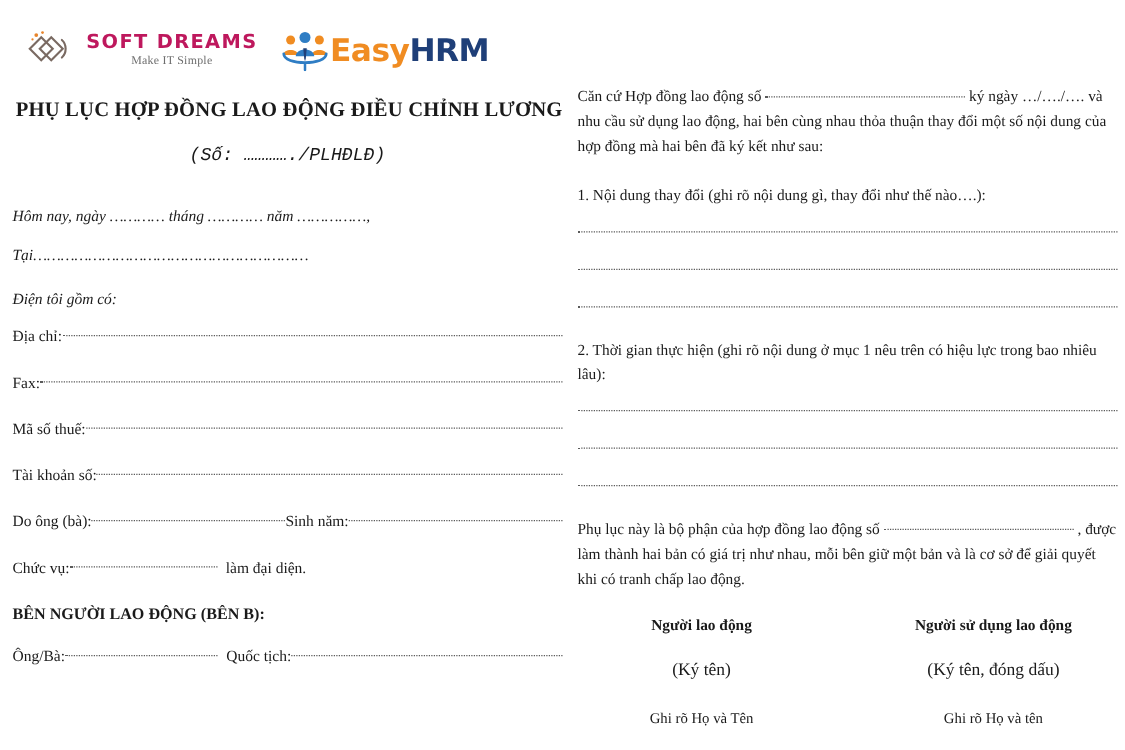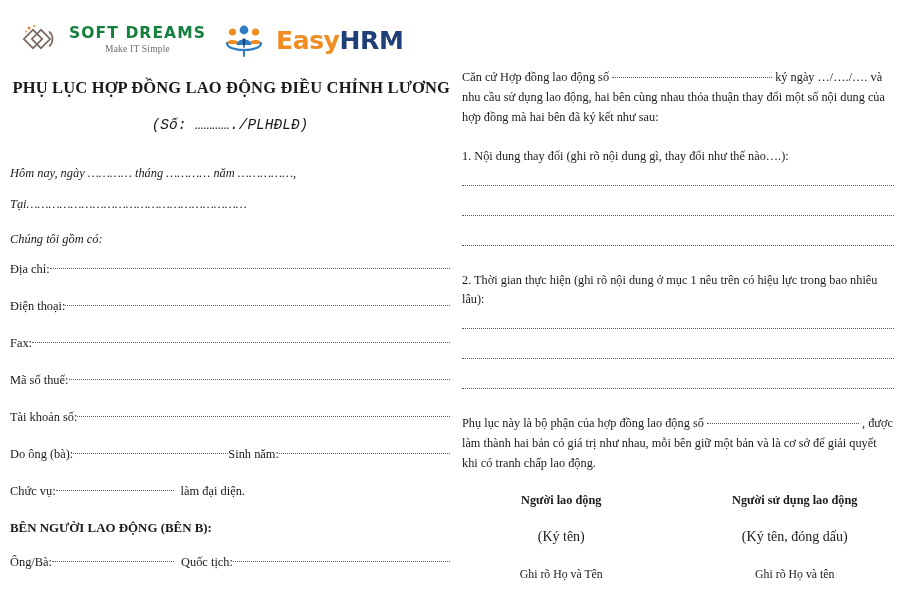--- a/index.html
+++ b/index.html
@@ -46,37 +46,37 @@
     display: flex;
     flex-direction: column;
     justify-content: center;
     line-height: 1;
   }
   .sd-title {
     font-family: "DejaVu Sans", sans-serif;
     font-size: 15.5px;
     font-weight: bold;
     letter-spacing: 1.1px;
-    color: #15803d;
+    color: #be185d;
     white-space: nowrap;
   }
   .sd-sub {
     font-family: "Liberation Serif", serif;
     font-size: 9.5px;
     color: #6d6d6d;
     text-align: center;
     margin-top: 3px;
     letter-spacing: .2px;
     white-space: nowrap;
   }
 
   .logo-easyhrm {
     display: flex;
     align-items: center;
-    gap: 12px;
+    gap: 0;
   }
   .hrm-mark {
     position: relative;
     width: 40px;
     height: 34px;
     flex: none;
   }
   .hrm-text {
     font-family: "DejaVu Sans", sans-serif;
     font-size: 25px;
@@ -260,32 +260,28 @@
 
     <div class="doc-title">PHỤ LỤC HỢP ĐỒNG LAO ĐỘNG ĐIỀU CHỈNH LƯƠNG</div>
     <div class="doc-subtitle">(Số: …………./PLHĐLĐ)</div>
 
     <div class="ital">Hôm nay, ngày ………… tháng ………… năm ……………,</div>
 
     <div class="ital tight">
       <span>Tại</span><span>……………………………………………………</span>
     </div>
 
-    <div class="ital" style="margin-top:19px;">Chúng tôi gồm có:</div>
+    <div class="ital" style="margin-top:19px;">Điện tôi gồm có:</div>
 
 
     <div class="field">
       <span class="lbl">Địa chỉ:</span>
       <span class="dots"></span>
     </div>
 
-    <div class="field">
-      <span class="lbl">Điện thoại:</span>
-      <span class="dots"></span>
-    </div>
 
     <div class="field">
       <span class="lbl">Fax:</span>
       <span class="dots"></span>
     </div>
 
     <div class="field">
       <span class="lbl">Mã số thuế:</span>
       <span class="dots"></span>
     </div>

